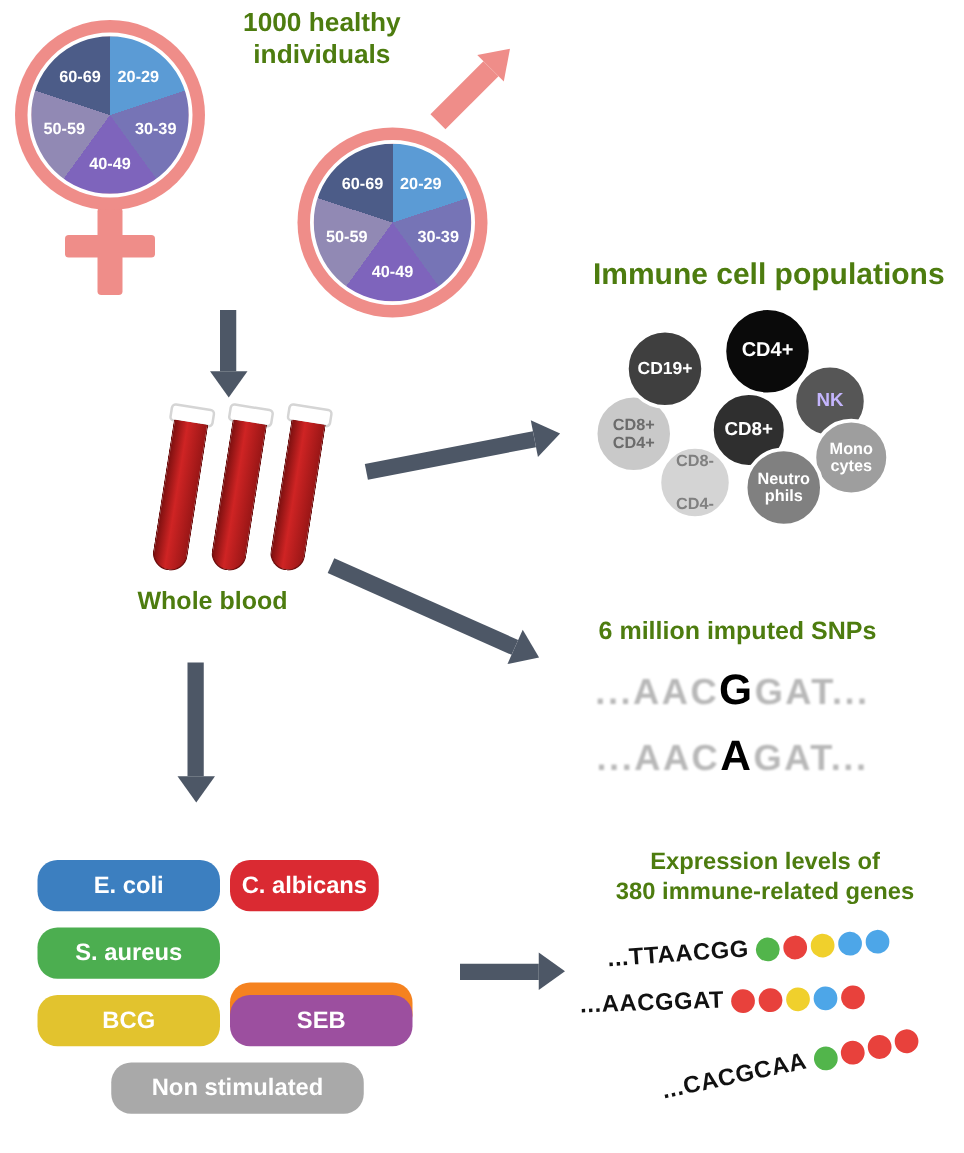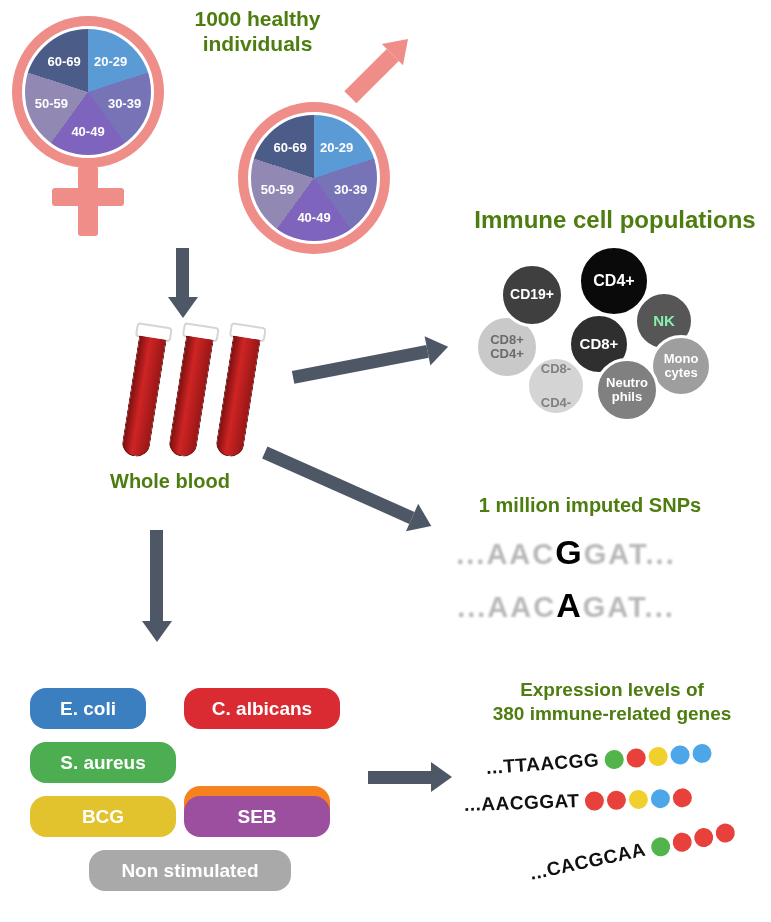--- a/index.html
+++ b/index.html
@@ -115,21 +115,21 @@
   </div>
 
   <div class="title" style="left:470px;top:206px;width:290px;font-size:24px">Immune cell populations</div>
 
   <div class="cell" style="left: 500px; top: 263px; width: 64px; height: 64px; z-index: 2; font-size: 14px; background: rgb(63, 63, 63); color: rgb(255, 255, 255);">
     <span>CD19+</span>
   </div>
   <div class="cell" style="left: 578px; top: 245px; width: 72px; height: 72px; z-index: 3; font-size: 16px; background: rgb(10, 10, 10); color: rgb(255, 255, 255);">
     <span>CD4+</span>
   </div>
-  <div class="cell" style="left: 634px; top: 291px; width: 60px; height: 60px; z-index: 2; font-size: 15px; background: rgb(86, 86, 86); color: #86efac;">
+  <div class="cell" style="left: 634px; top: 291px; width: 60px; height: 60px; z-index: 2; font-size: 15px; background: rgb(86, 86, 86); color: #c4b5fd;">
     <span>NK</span>
   </div>
   <div class="cell" style="left: 475px; top: 315px; width: 64px; height: 64px; z-index: 1; background: rgb(201, 201, 201); color: rgb(107, 107, 107);">
     <span>CD8+</span>
     <span>CD4+</span>
   </div>
   <div class="cell" style="left: 568px; top: 313px; width: 62px; height: 62px; z-index: 5; font-size: 15px; background: rgb(47, 47, 47); color: rgb(255, 255, 255);">
     <span>CD8+</span>
   </div>
   <div class="cell" style="left: 650px; top: 335px; width: 62px; height: 62px; z-index: 2; background: rgb(158, 158, 158); color: rgb(255, 255, 255);">
@@ -143,38 +143,38 @@
   <div class="cell" style="left: 595px; top: 358px; width: 64px; height: 64px; z-index: 5; background: rgb(128, 128, 128); color: rgb(255, 255, 255);">
     <span>Neutro</span>
     <span>phils</span>
   </div>
 
   <div class="arrow" style="left:265px;top:437px;width:182px;transform:rotate(24deg)">
     <div class="shaft"></div>
     <div class="head"></div>
   </div>
 
-  <div class="title" style="left:445px;top:494px;width:290px;font-size:20px">1 million imputed SNPs</div>
-
-  <div class="snp-block" style="left:416px;top:526px;width:300px">
+  <div class="title" style="left:445px;top:494px;width:290px;font-size:20px">6 million imputed SNPs</div>
+
+  <div class="snp-block" style="left:436px;top:526px;width:300px">
     <div class="snp-line">
       <span class="snp-dim">...AAC</span><span class="snp-var">G</span><span class="snp-dim">GAT...</span>
     </div>
     <div class="snp-line">
       <span class="snp-dim">...AAC</span><span class="snp-var">A</span><span class="snp-dim">GAT...</span>
     </div>
   </div>
 
   <div class="arrow" style="left:157px;top:515px;width:112px;transform:rotate(90deg)">
     <div class="shaft"></div>
     <div class="head"></div>
   </div>
 
-  <div class="pill" style="left: 30px; top: 688px; width: 116px; background: rgb(60, 127, 192);">E. coli</div>
-  <div class="pill" style="left: 184px; top: 688px; width: 156px; background: rgb(218, 42, 50);">C. albicans</div>
+  <div class="pill" style="left: 30px; top: 688px; width: 146px; background: rgb(60, 127, 192);">E. coli</div>
+  <div class="pill" style="left: 184px; top: 688px; width: 119px; background: rgb(218, 42, 50);">C. albicans</div>
   <div class="pill" style="left: 30px; top: 742px; width: 146px; background: rgb(76, 174, 80);">S. aureus</div>
   <div class="pill" style="left: 184px; top: 742px; width: 146px; background: rgb(245, 130, 31); margin-top: 44px;">Influenza</div>
   <div class="pill" style="left: 30px; top: 796px; width: 146px; background: rgb(226, 195, 46);">BCG</div>
   <div class="pill" style="left: 184px; top: 796px; width: 146px; background: rgb(156, 79, 159);">SEB</div>
   <div class="pill" style="left: 89px; top: 850px; width: 202px; background: rgb(169, 169, 169);">Non stimulated</div>
 
   <div class="arrow" style="left:368px;top:762px;width:84px">
     <div class="shaft"></div>
     <div class="head"></div>
   </div>

